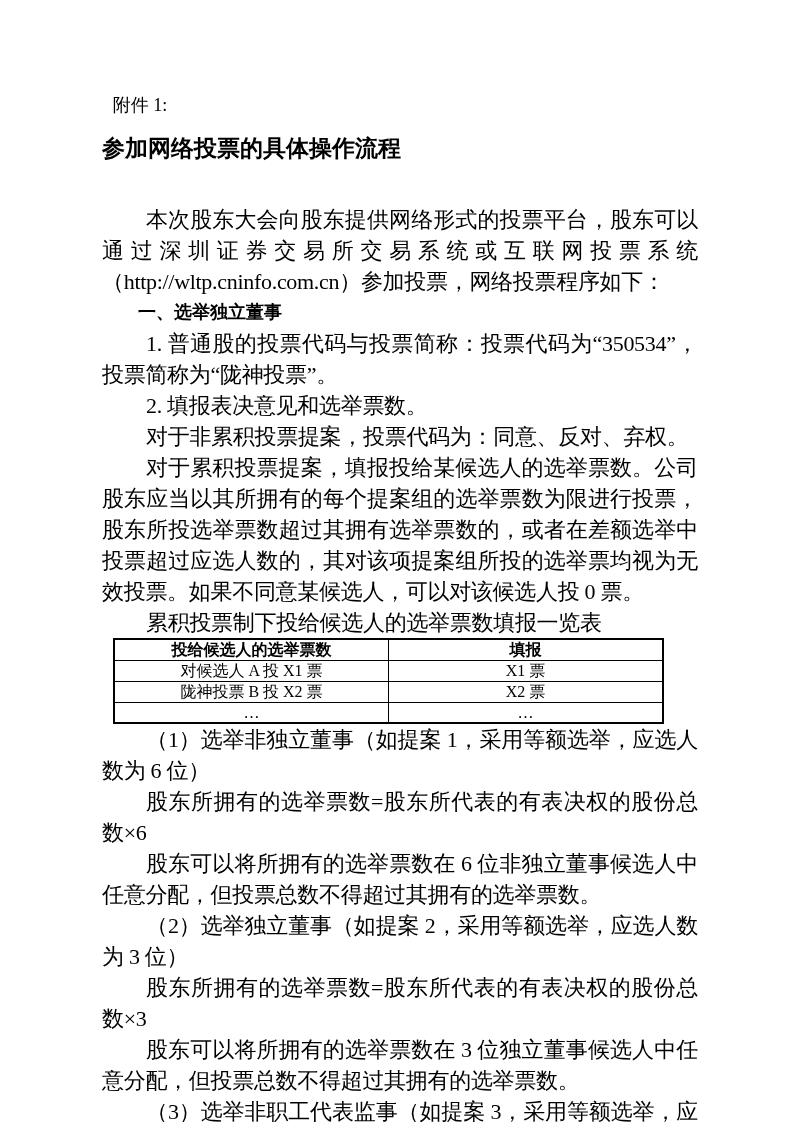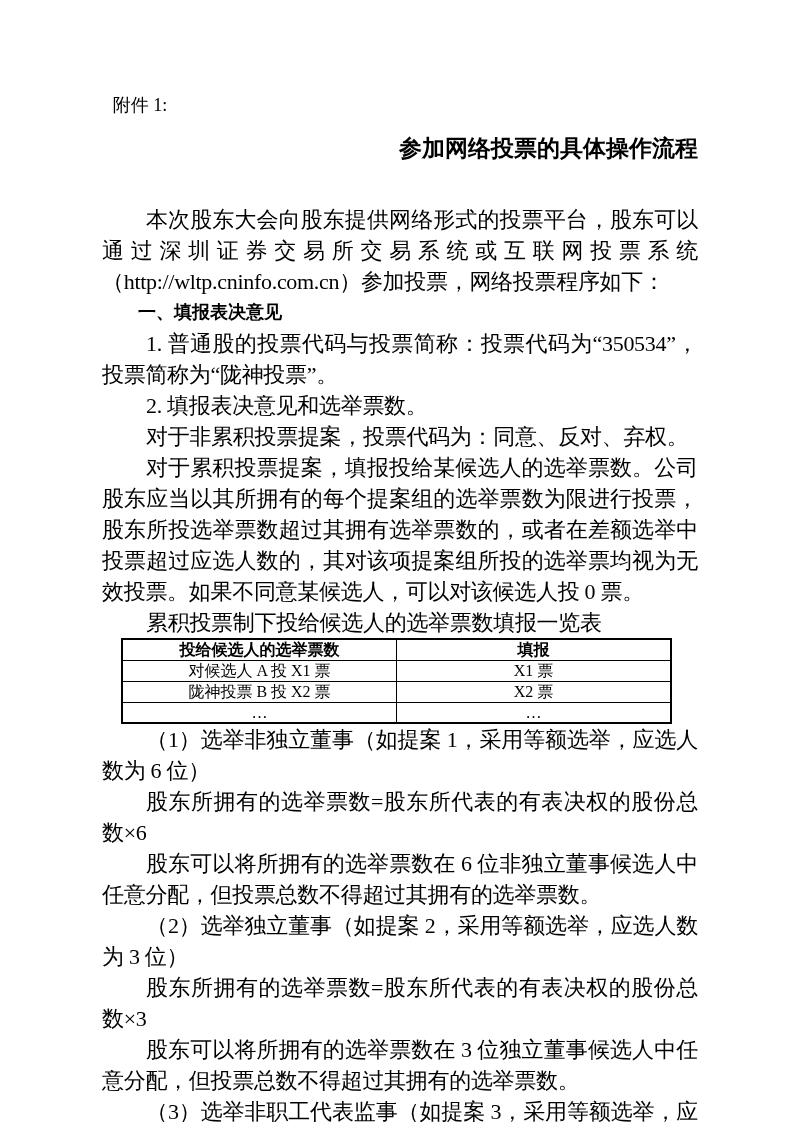--- a/index.html
+++ b/index.html
@@ -23,42 +23,42 @@
     font-size: 18px;
     line-height: 30px;
     text-indent: 0.6em;
   }
   .doc-title {
     margin: 12px 0 0 0;
     font-family: "Liberation Sans", sans-serif;
     font-size: 23px;
     font-weight: 700;
     line-height: 32px;
-    text-align: right;
+    text-align: left;
   }
   .para {
     margin: 0;
     font-size: 22px;
     line-height: 31px;
     text-align: justify;
     text-indent: 2em;
     letter-spacing: -0.3px;
   }
   .first-para { margin-top: 40px; }
   .section-heading {
     margin: 0;
     font-family: "Liberation Sans", sans-serif;
     font-size: 18px;
     font-weight: 700;
     line-height: 31px;
     text-indent: 2em;
   }
   table.votes {
     border-collapse: collapse;
-    margin-left: 19px;
+    margin-left: 11px;
     width: 551px;
     table-layout: fixed;
     border: 2px solid #000000;
   }
   table.votes th, table.votes td {
     border: 1px solid #000000;
     height: 21px;
     padding: 0 2px;
     text-align: center;
     vertical-align: middle;
@@ -79,21 +79,21 @@
 
 <div class="page">
   <div class="content">
 
     <div class="attachment">附件 1:</div>
 
     <h1 class="doc-title">参加网络投票的具体操作流程</h1>
 
     <p class="para first-para">本次股东大会向股东提供网络形式的投票平台，股东可以通过深圳证券交易所交易系统或互联网投票系统（http://wltp.cninfo.com.cn）参加投票，网络投票程序如下：</p>
 
-    <p class="section-heading">一、填报表决意见</p>
+    <p class="section-heading">一、选举独立董事</p>
 
     <p class="para">1. 普通股的投票代码与投票简称：投票代码为“350534”，投票简称为“陇神投票”。</p>
     <p class="para">2. 填报表决意见和选举票数。</p>
     <p class="para">对于非累积投票提案，投票代码为：同意、反对、弃权。</p>
     <p class="para">对于累积投票提案，填报投给某候选人的选举票数。公司股东应当以其所拥有的每个提案组的选举票数为限进行投票，股东所投选举票数超过其拥有选举票数的，或者在差额选举中投票超过应选人数的，其对该项提案组所投的选举票均视为无效投票。如果不同意某候选人，可以对该候选人投 0 票。</p>
     <p class="para">累积投票制下投给候选人的选举票数填报一览表</p>
 
     <table class="votes">
       <thead>
         <tr>

